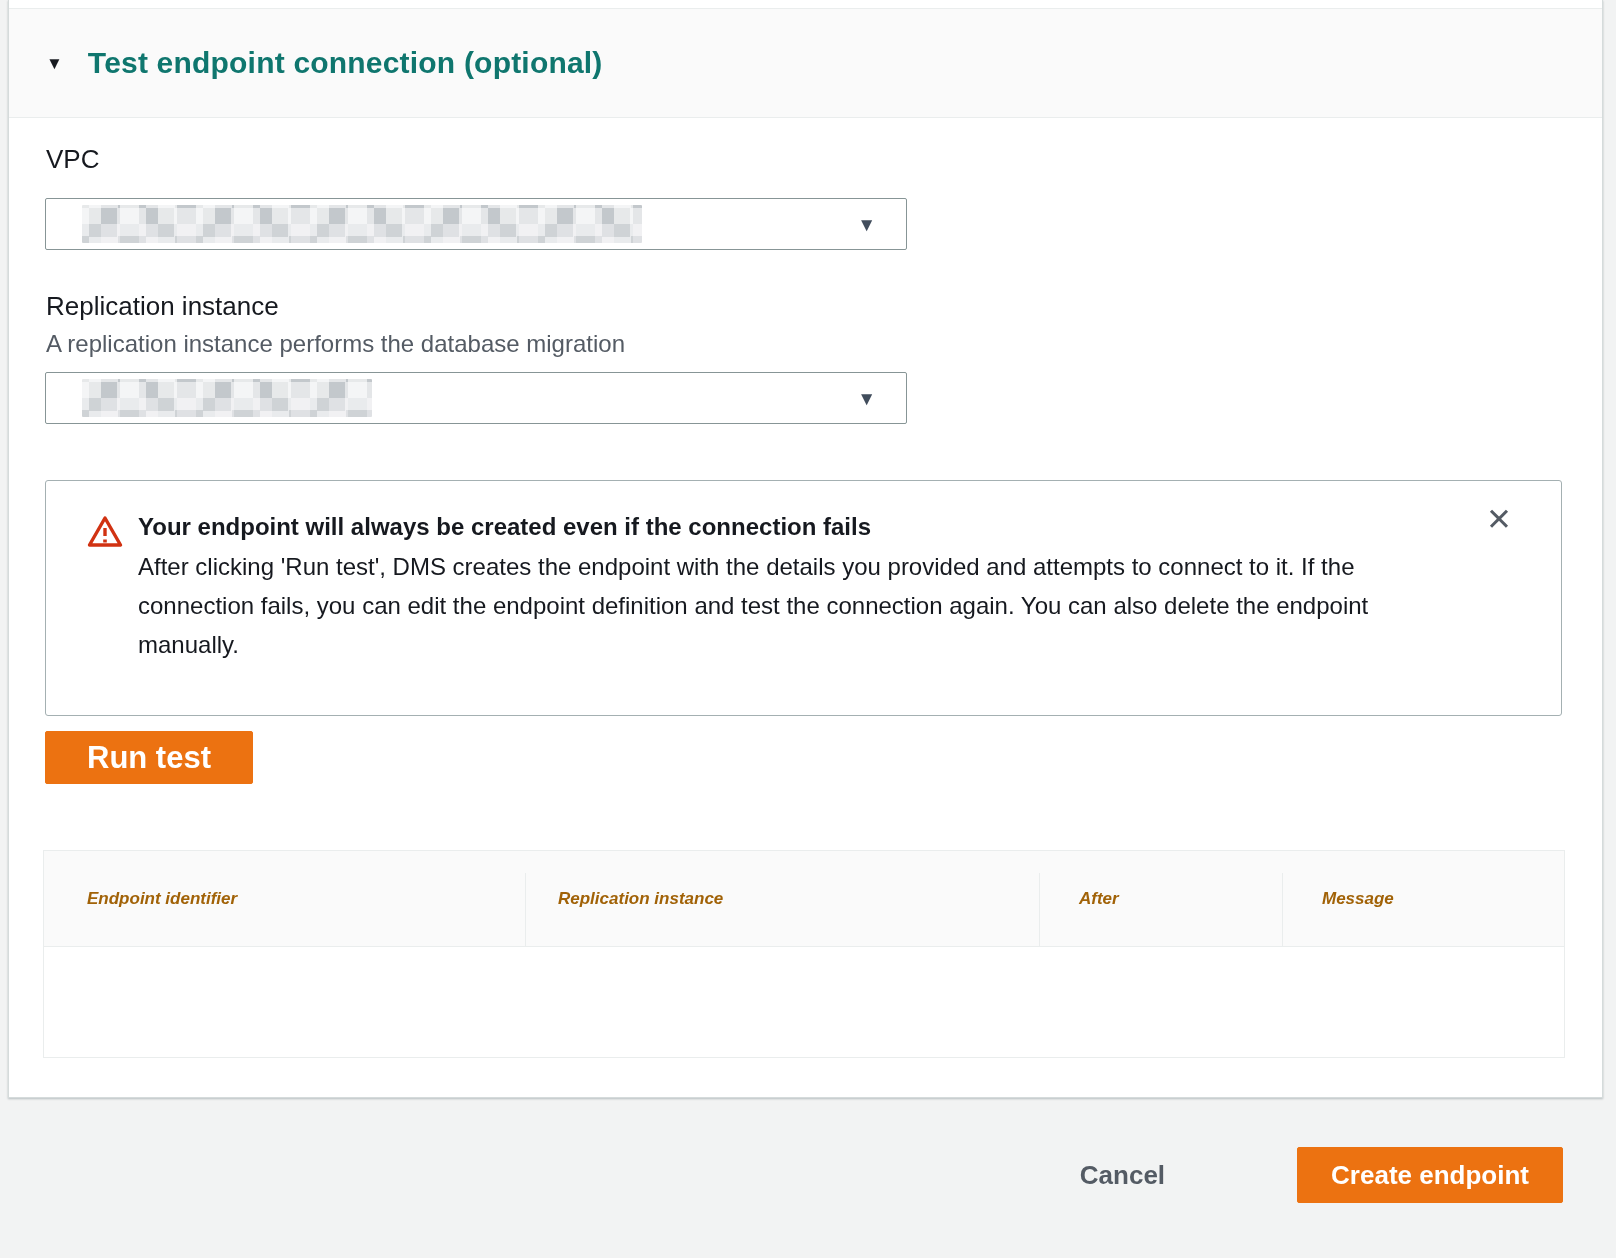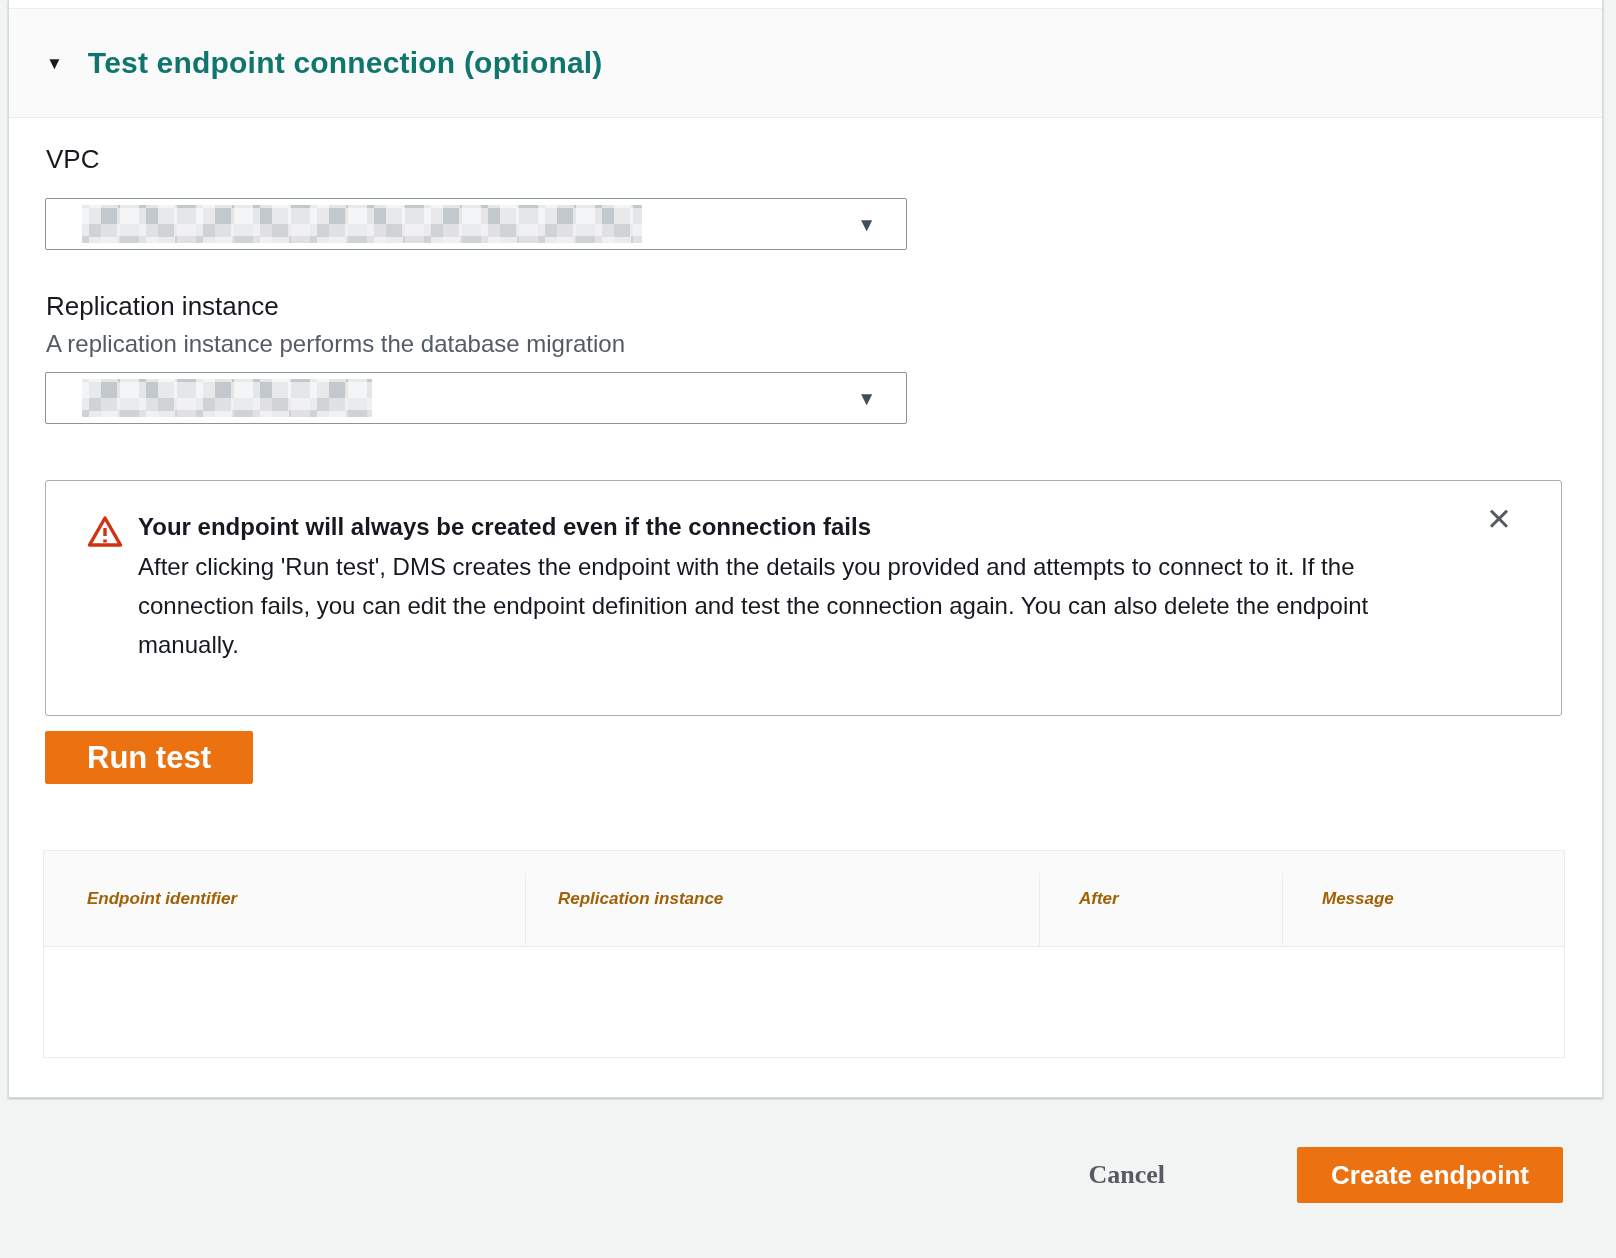--- a/index.html
+++ b/index.html
@@ -117,21 +117,21 @@
     padding-top:26px; font-size:26px; color:#687078;
   }
 
   
   .footer-actions {
     position:absolute; top:1147px; right:53px; height:56px;
     display:flex; align-items:center; gap:88px;
   }
   .btn-cancel {
     background:transparent; border:none; cursor:pointer;
-    font-family:Liberation Serif, serif;
+    font-family:Liberation Sans, sans-serif;
     font-size:26px; font-weight:700; color:#545b64;
   }
   .btn-create { height:56px; padding:0 33px; font-size:26px;margin-left:44px; }
 </style>
 </head>
 <body>
 
 <main class="card">
 
   <header class="card-header">

